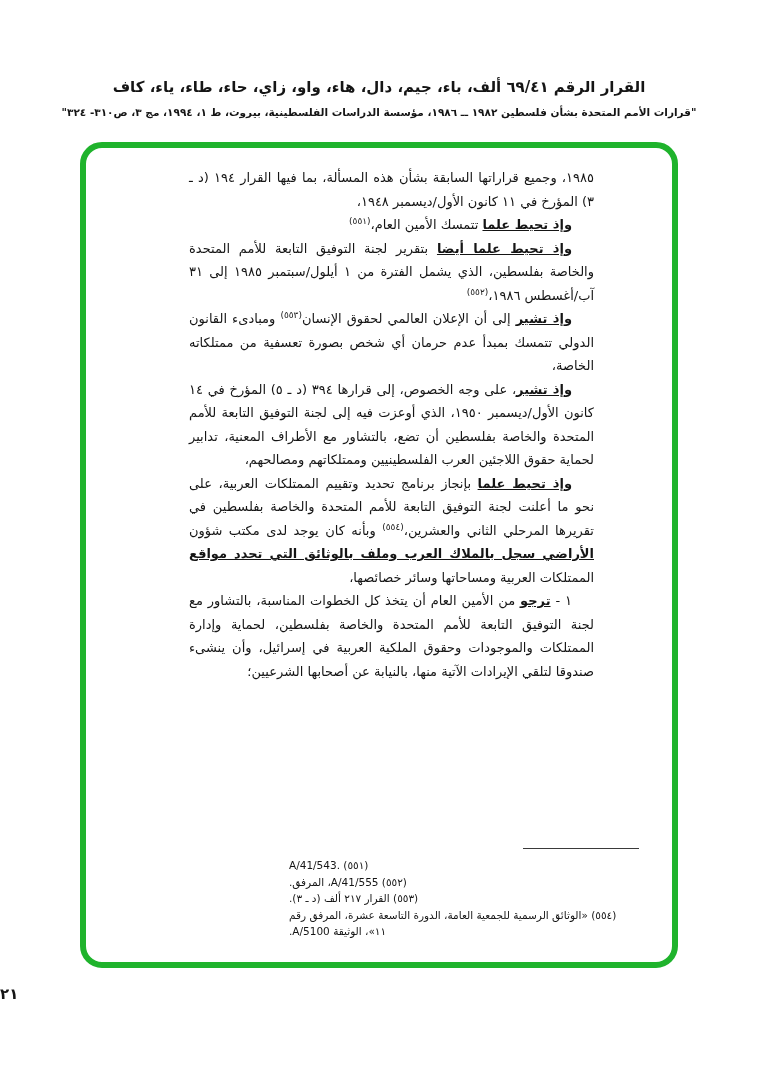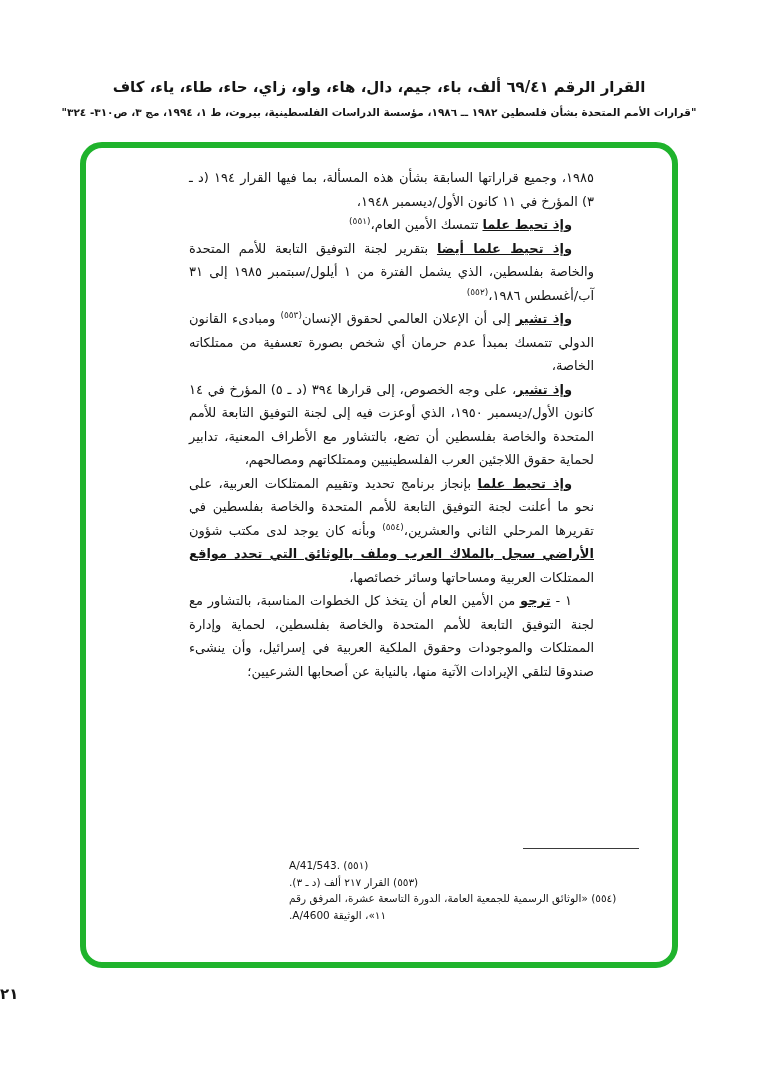--- a/index.html
+++ b/index.html
@@ -106,21 +106,22 @@
         <div class="para ind"><span class="b">وإذ تشير</span><span> إلى أن الإعلان العالمي لحقوق الإنسان</span><sup>(٥٥٣)</sup><span> ومبادىء القانون الدولي تتمسك بمبدأ عدم حرمان أي شخص بصورة تعسفية من ممتلكاته الخاصة،</span></div>
         <div class="para ind"><span class="b">وإذ تشير</span><span>، على وجه الخصوص، إلى قرارها ٣٩٤ (د ـ ٥) المؤرخ في ١٤ كانون الأول/ديسمبر ١٩٥٠، الذي أوعزت فيه إلى لجنة التوفيق التابعة للأمم المتحدة والخاصة بفلسطين أن تضع، بالتشاور مع الأطراف المعنية، تدابير لحماية حقوق اللاجئين العرب الفلسطينيين وممتلكاتهم ومصالحهم،</span></div>
         <div class="para ind"><span class="b">وإذ تحيط علما</span><span> بإنجاز برنامج تحديد وتقييم الممتلكات العربية، على نحو ما أعلنت لجنة التوفيق التابعة للأمم المتحدة والخاصة بفلسطين في تقريرها المرحلي الثاني والعشرين،</span><sup>(٥٥٤)</sup><span> وبأنه كان يوجد لدى مكتب شؤون </span><span class="b">الأراضي سجل بالملاك العرب وملف بالوثائق التي تحدد مواقع</span><span> الممتلكات العربية ومساحاتها وسائر خصائصها،</span></div>
         <div class="para ind"><span>١ - </span><span class="b">ترجو</span><span> من الأمين العام أن يتخذ كل الخطوات المناسبة، بالتشاور مع لجنة التوفيق التابعة للأمم المتحدة والخاصة بفلسطين، لحماية وإدارة الممتلكات والموجودات وحقوق الملكية العربية في إسرائيل، وأن ينشىء صندوقا لتلقي الإيرادات الآتية منها، بالنيابة عن أصحابها الشرعيين؛</span></div>
       </div>
 
     <div class="footnotes">
       <div class="fn-separator"></div>
       <div id="fn-list">
           <div class="fn"><span>(٥٥١) </span><span dir="ltr">A/41/543.</span></div>
+          <div class="fn"><span>(٥٥٢) </span><span dir="ltr">A/41/555</span><span>، المرفق.</span></div>
           <div class="fn"><span>(٥٥٣) القرار ٢١٧ ألف (د ـ ٣).</span></div>
-          <div class="fn"><span>(٥٥٤) «الوثائق الرسمية للجمعية العامة، الدورة التاسعة عشرة، المرفق رقم ١١»، الوثيقة </span><span dir="ltr">A/4600</span><span>.</span></div>
+          <div class="fn"><span>(٥٥٤) «الوثائق الرسمية للجمعية العامة، الدورة التاسعة عشرة، المرفق رقم ١١»، الوثيقة </span><span dir="ltr">A/5100</span><span>.</span></div>
         </div>
     </div>
   </div>
 
   <div class="page-number">٢١</div>
 
 </div>
 
 </body></html>

